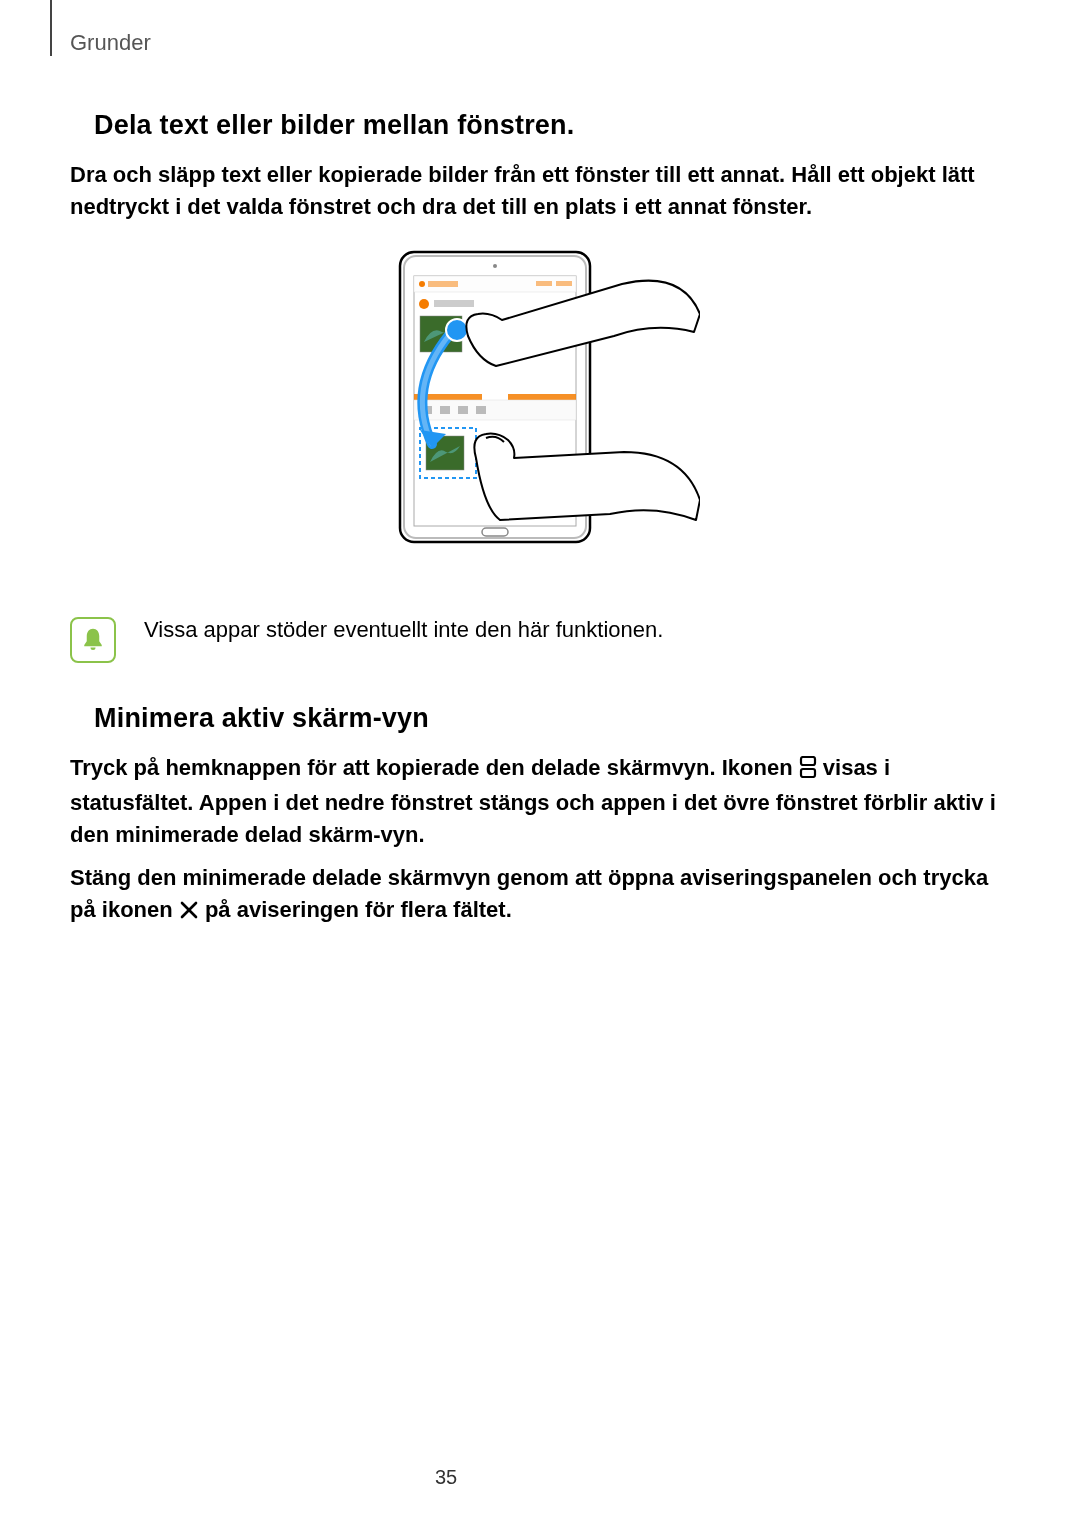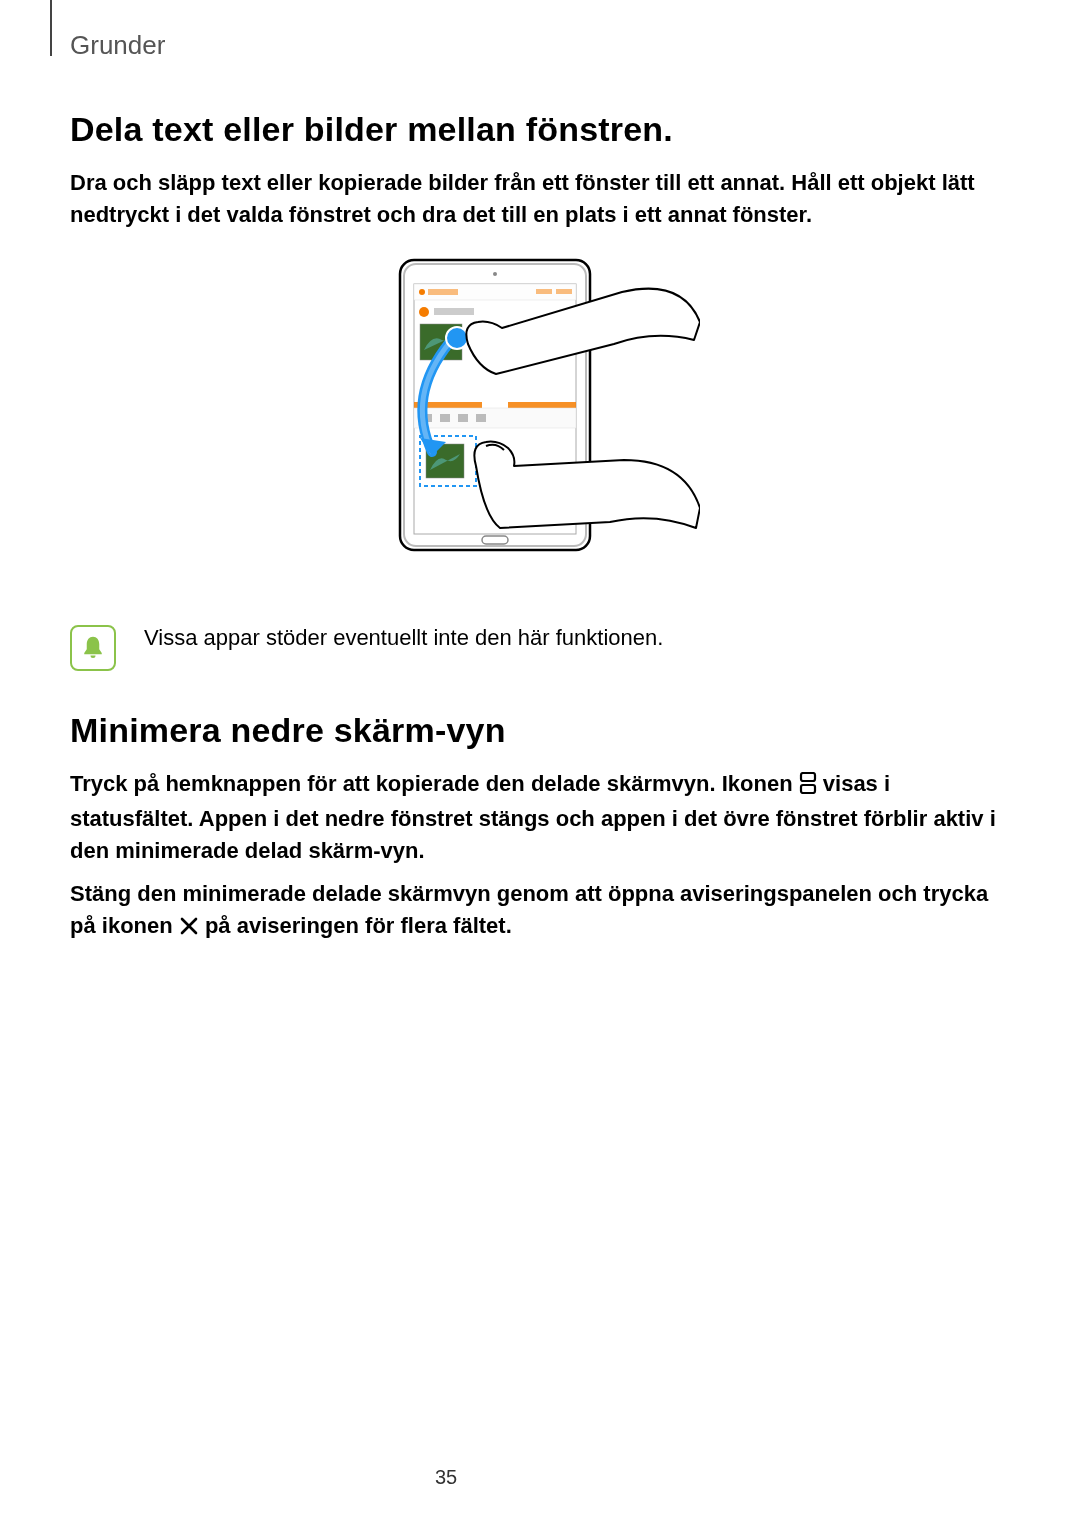--- a/index.html
+++ b/index.html
@@ -1,21 +1,21 @@
 <!DOCTYPE html>
 <html><head>
 <meta charset="utf-8">
 <style>
   * { margin: 0; padding: 0; box-sizing: border-box; }
   html, body { width: 1080px; height: 1527px; background: #fff; font-family: "Segoe UI", "Helvetica Neue", Arial, sans-serif; color: #000; }
   .page { position: relative; width: 1080px; height: 1527px; }
   .vline { position: absolute; left: 50px; top: 0; width: 0; height: 56px; border-left: 2px solid #444; }
-  .header { position: absolute; left: 70px; top: 30px; font-size: 26px; color: #555; }
+  .header { position: absolute; left: 70px; top: 30px; font-size: 22px; color: #555; }
   .content { position: absolute; left: 70px; top: 100px; width: 940px; }
-  h2 { font-size: 34px; font-weight: 700; margin-bottom: 18px; margin-top: 10px; letter-spacing: 0.2px; }
+  h2 { font-size: 27px; font-weight: 700; margin-bottom: 18px; margin-top: 10px; letter-spacing: 0.2px; margin-left: 24px; }
   p { font-size: 22px; line-height: 1.45; margin-bottom: 12px; font-weight: 700; }
   .figure { width: 940px; text-align: center; margin: 25px 0 35px 0; }
   .note-row { display: flex; align-items: flex-start; gap: 28px; margin: 10px 0 40px 0; }
   .note-icon { width: 46px; height: 46px; border: 2px solid #8bc34a; border-radius: 8px; display: flex; align-items: center; justify-content: center; flex-shrink: 0; }
   .note-text { font-size: 22px; }
   .inline-icon { display: inline-block; vertical-align: -3px; }
   .pagenum { position: absolute; bottom: 38px; left: 0; width: 892px; text-align: center; font-size: 20px; color: #333; }
 </style>
 </head>
 <body>
@@ -89,21 +89,21 @@
     <div class="note-row">
       <div class="note-icon">
         <svg width="30" height="30" viewBox="0 0 24 24">
           <path d="M12 3 C9 3 7 5.5 7 9 v4 l-2 3 v1 h14 v-1 l-2-3 V9 C17 5.5 15 3 12 3 Z" fill="#8bc34a"></path>
           <path d="M10 18 a2 2 0 0 0 4 0 z" fill="#8bc34a"></path>
         </svg>
       </div>
       <div class="note-text">Vissa appar stöder eventuellt inte den här funktionen.</div>
     </div>
 
-    <h2>Minimera nedre skärm-vyn</h2>
+    <h2>Minimera aktiv skärm-vyn</h2>
     <p>
       <span>Tryck på hemknappen för att kopierade den delade skärmvyn. Ikonen </span><span class="inline-icon"><svg width="18" height="22" viewBox="0 0 18 22">
             <rect x="2" y="1" width="14" height="8" rx="2" fill="none" stroke="#000" stroke-width="2.2"></rect>
             <rect x="2" y="13" width="14" height="8" rx="2" fill="none" stroke="#000" stroke-width="2.2"></rect>
           </svg></span><span> visas i statusfältet. Appen i det nedre fönstret stängs och appen i det övre fönstret förblir aktiv i den minimerade delad skärm-vyn.</span>
     </p>
     <p>
       <span>Stäng den minimerade delade skärmvyn genom att öppna aviseringspanelen och trycka på ikonen </span><span class="inline-icon"><svg width="20" height="20" viewBox="0 0 20 20">
             <line x1="3" y1="3" x2="17" y2="17" stroke="#000" stroke-width="2.6" stroke-linecap="round"></line>
             <line x1="17" y1="3" x2="3" y2="17" stroke="#000" stroke-width="2.6" stroke-linecap="round"></line>

